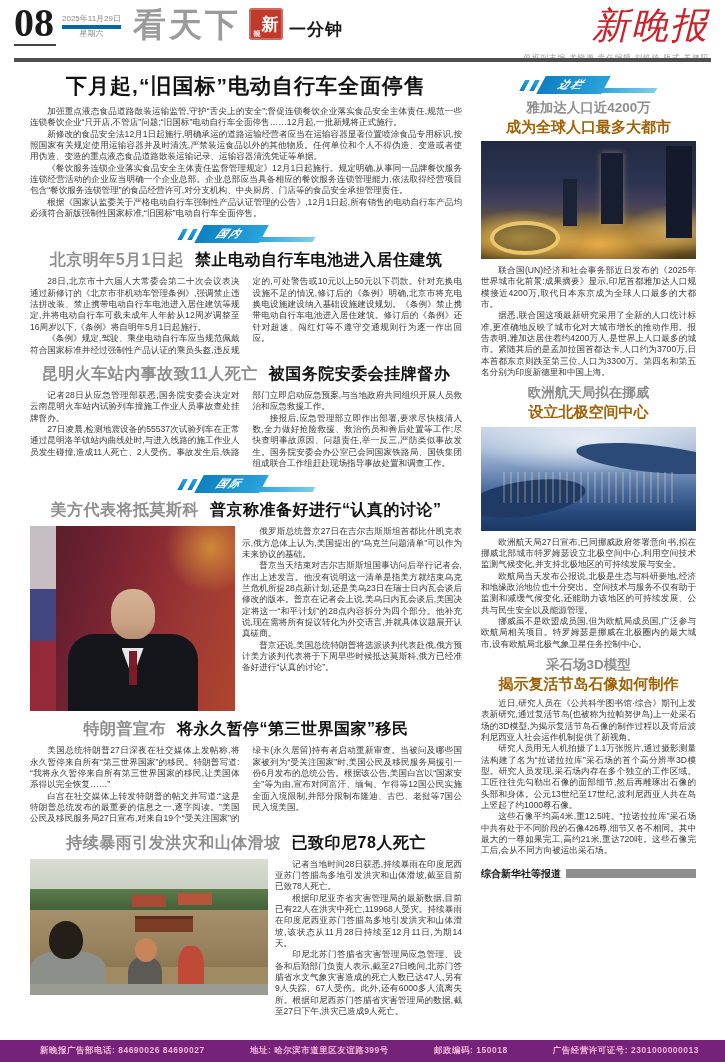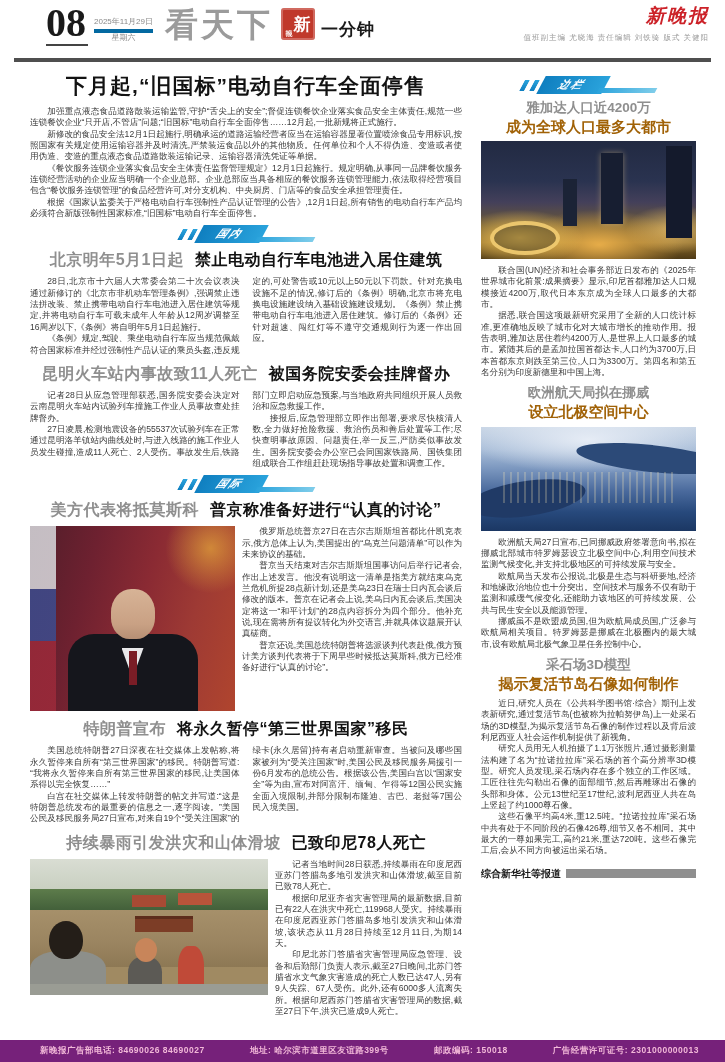--- a/index.html
+++ b/index.html
@@ -6,37 +6,37 @@
   * { margin:0; padding:0; box-sizing:border-box; }
   html,body { background:#e8e8e8; }
   body { font-family:"Liberation Sans","DejaVu Sans",sans-serif; }
   .page { width:725px; height:1062px; background:#fff; margin:0 auto; position:relative;
           overflow:hidden; display:flex; flex-direction:column; }
 
   
   .masthead-row { display:flex; justify-content:space-between; align-items:flex-start;
                   padding:4px 16px 0 14px; height:58px; }
   .mh-left { display:flex; align-items:flex-start; }
-  .pagenum-block { display:flex; align-items:center;margin-left:32px; }
+  .pagenum-block { display:flex; align-items:flex-start; }
   .pagenum { font-family:"Liberation Serif","DejaVu Serif",serif; font-weight:bold;
              font-size:40px; line-height:0.85; color:#1a1a1a; border-bottom:2px solid #444;
              padding:2px 2px 4px 0; }
   .date-block { margin:10px 6px 0 6px; text-align:center; color:#8a8a8a; font-size:8px; line-height:1.3; }
   .date-block .d1 { border-bottom:4px solid #0369a1; padding-bottom:1px; }
   .section-title { font-size:33px; font-weight:bold; color:#9b9b9b; letter-spacing:3px;
                    margin:4px 4px 0 6px; line-height:1; }
   .seal { width:34px; height:32px; background:#c0392b; border-radius:3px; color:#fff;
           display:flex; align-items:center; justify-content:center; gap:1px; margin:4px 6px 0 4px;
           box-shadow:inset 0 0 0 2px rgba(255,255,255,.25); }
   .seal .side { writing-mode:vertical-rl; font-size:7px; line-height:1; }
   .seal .main { font-size:17px; font-weight:bold; font-family:"Liberation Serif",serif; }
   .column-title { font-size:17px; font-weight:bold; color:#1a1a1a; margin-top:14px; letter-spacing:1px; }
   .mh-right { text-align:right; padding-top:2px; }
-  .brand { font-family:"Liberation Serif","DejaVu Serif",serif; font-style:italic; font-weight:bold;
-           color:#cc2229; font-size:19px; letter-spacing:2px; line-height:1.1; }
+  .brand { font-family:"Liberation Serif","DejaVu Serif",serif; font-style:italic; font-weight:normal;
+           color:#cc2229; font-size:37px; letter-spacing:2px; line-height:1.1; }
   .staff { color:#999; font-size:7.5px; margin-top:6px; letter-spacing:1px; }
   .header-rule { height:4px; background:#4f4f4f; margin:0 14px; }
 
   
   .content { flex:1; display:flex; gap:19px; padding:8px 29px 0 30px; overflow:hidden; }
   .col-left { width:432px; flex:none; }
   .col-right { flex:1; min-width:0; }
 
   p { text-indent:2em; }
   .body-text { font-size:8.6px; line-height:1.32; color:#3a3a3a; text-align:justify; }

